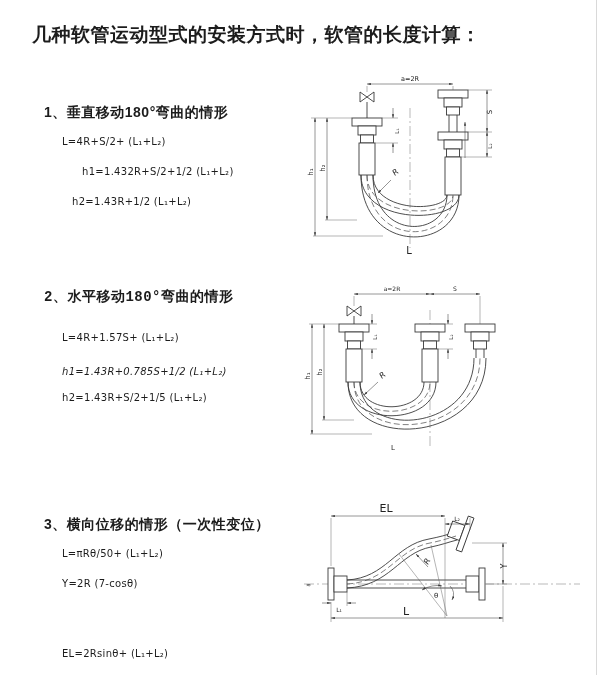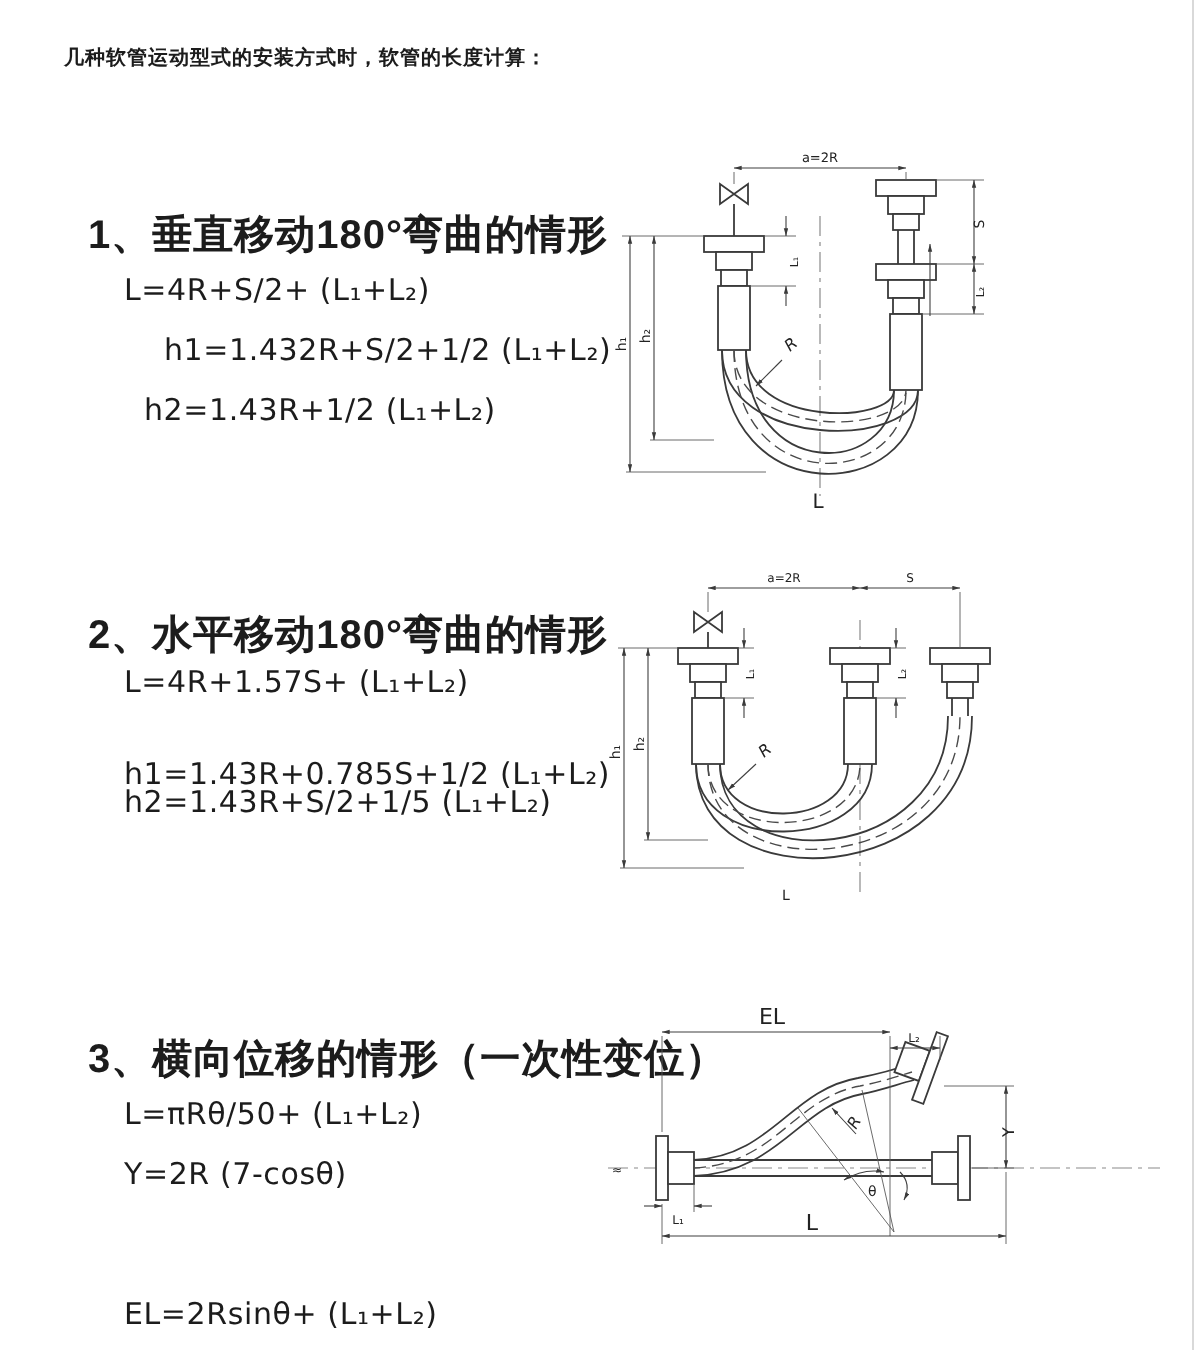--- a/index.html
+++ b/index.html
@@ -7,31 +7,31 @@
     width:600px;height:675px;
     background:#ffffff;
     position:relative;
     overflow:hidden;
     font-family:"Liberation Sans","DejaVu Sans",sans-serif;
     color:#1c1c1c;
   }
   .abs{position:absolute;}
   .page-title{
     left:32px;top:22px;
-    font-size:10px;font-weight:bold;
+    font-size:19px;font-weight:bold;
     letter-spacing:0.5px;
   }
   .heading{
-    font-size:20px;font-weight:bold;
+    font-size:14px;font-weight:bold;
     letter-spacing:0.5px;
     white-space:nowrap;
   }
   .formula{
     font-family:"DejaVu Sans","Liberation Sans",sans-serif;
-    font-size:15px;font-weight:500;
+    font-size:10px;font-weight:500;
     letter-spacing:0.3px;
     white-space:nowrap;
   }
   .edge-line{
     left:596px;top:0;width:1px;height:675px;
     background:#d9d9d9;
   }
   svg{position:absolute;overflow:visible;}
   .obj{stroke:#3a3a3a;stroke-width:0.9;fill:none;}
   .obj rect{fill:#ffffff;}
@@ -53,23 +53,23 @@
 
 <div class="abs edge-line"></div>
 
 <div class="abs page-title">几种软管运动型式的安装方式时，软管的长度计算：</div>
 
 <div class="abs heading" style="left:44px;top:104px;">1、垂直移动180°弯曲的情形</div>
 <div class="abs formula" style="left:62px;top:136px;">L=4R+S/2+ (L₁+L₂)</div>
 <div class="abs formula" style="left:62px;top:166px;margin-left:20px;">h1=1.432R+S/2+1/2 (L₁+L₂)</div>
 <div class="abs formula" style="left:62px;top:196px;margin-left:10px;">h2=1.43R+1/2 (L₁+L₂)</div>
 
-<div class="abs heading" style="left:44px;top:304px;">2、水平移动180°弯曲的情形</div>
+<div class="abs heading" style="left:44px;top:288px;font-family:Liberation Mono, monospace;">2、水平移动180°弯曲的情形</div>
 <div class="abs formula" style="left:62px;top:332px;">L=4R+1.57S+ (L₁+L₂)</div>
-<div class="abs formula" style="left:62px;top:378px;">h1=1.43R+0.785S+1/2 (L₁+L₂)</div>
+<div class="abs formula" style="left:62px;top:366px;font-style:italic;">h1=1.43R+0.785S+1/2 (L₁+L₂)</div>
 <div class="abs formula" style="left:62px;top:392px;">h2=1.43R+S/2+1/5 (L₁+L₂)</div>
 
 <div class="abs heading" style="left:44px;top:516px;">3、横向位移的情形（一次性变位）</div>
 <div class="abs formula" style="left:62px;top:548px;">L=πRθ/50+ (L₁+L₂)</div>
 <div class="abs formula" style="left:62px;top:578px;">Y=2R (7-cosθ)</div>
 <div class="abs formula" style="left:62px;top:608px;margin-top:40px;">EL=2Rsinθ+ (L₁+L₂)</div>
 
 <svg style="left:305px;top:70px;" width="290" height="190" viewBox="0 0 290 190">
   <defs>
     <marker id="ar1" markerWidth="8" markerHeight="5" refX="7" refY="2" orient="auto-start-reverse">

